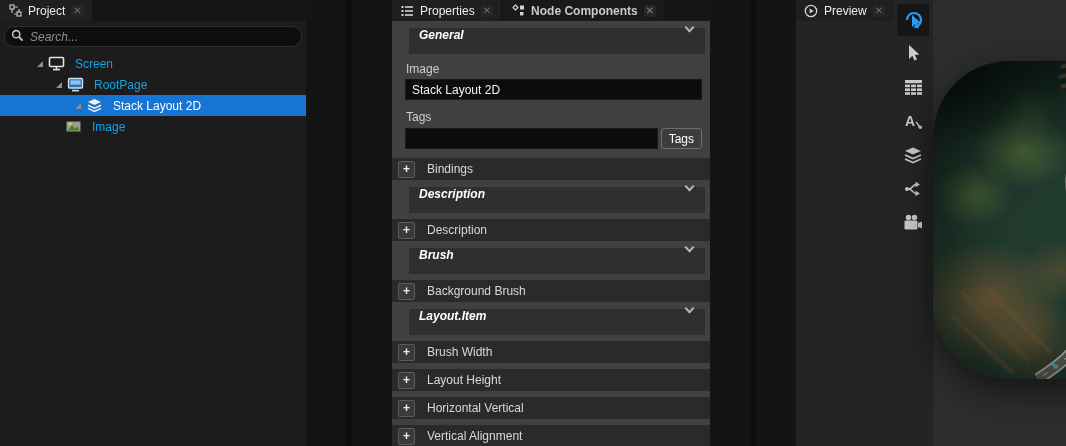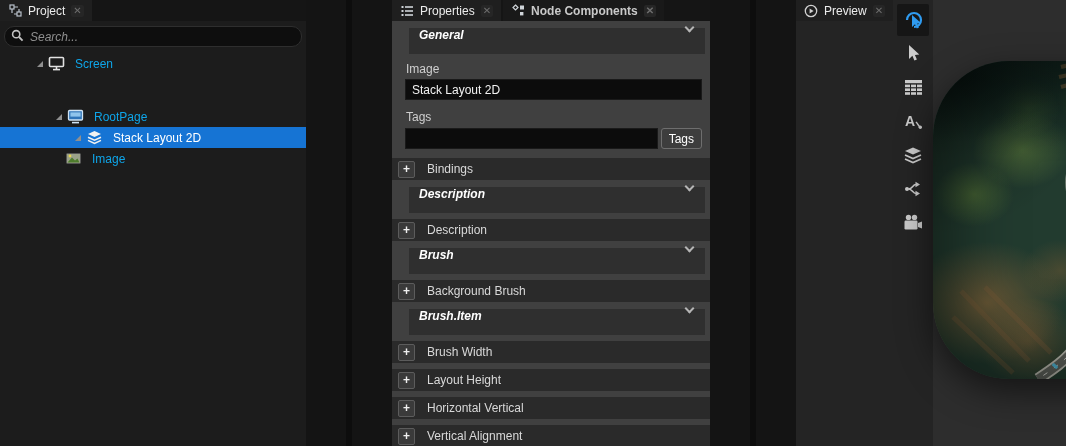--- a/index.html
+++ b/index.html
@@ -45,21 +45,21 @@
   .tree { flex: 1; }
   .trow { height: 21px; display: flex; align-items: center; color: #0ea5e9; }
   .trow.selected { background: #1674d4; color: #ffffff; }
   .expander {
     width: 0; height: 0; flex: 0 0 auto;
     border-left: 6px solid transparent; border-bottom: 6px solid #8f8f8f;
     margin-right: 5px;
   }
   .nicon { width: 17px; height: 15px; flex: 0 0 auto; margin-right: 10px; display: inline-flex; }
   .pl-0 { padding-left: 37px; }
-  .pl-1 { padding-left: 56px; margin-top: 32px; }
+  .pl-1 { padding-left: 56px; }
   .pl-2 { padding-left: 75px; }
   .pl-3 { padding-left: 65px; }
 
   
   .panel-mid { width: 318px; background: #404040; display: flex; flex-direction: column; flex: 0 0 auto; }
   .mid-body { flex: 1; overflow: hidden; }
   .section-header {
     margin: 7px 5px 0 17px; height: 26px; background: #2f2f2f;
     display: flex; padding: 0 12px 0 10px;
     color: #ffffff; font-weight: bold; font-style: italic;
@@ -279,21 +279,21 @@
       <div class="section-header">
         <span>Brush</span>
         <span class="chev"></span>
       </div>
       <div class="prop-row">
         <span class="plus-btn">+</span>
         <span>Background Brush</span>
       </div>
 
       <div class="section-header">
-        <span>Brush.Item</span>
+        <span>Layout.Item</span>
         <span class="chev"></span>
       </div>
       <div class="prop-row">
         <span class="plus-btn">+</span>
         <span>Brush Width</span>
       </div>
       <div class="prop-row">
         <span class="plus-btn">+</span>
         <span>Layout Height</span>
       </div>

